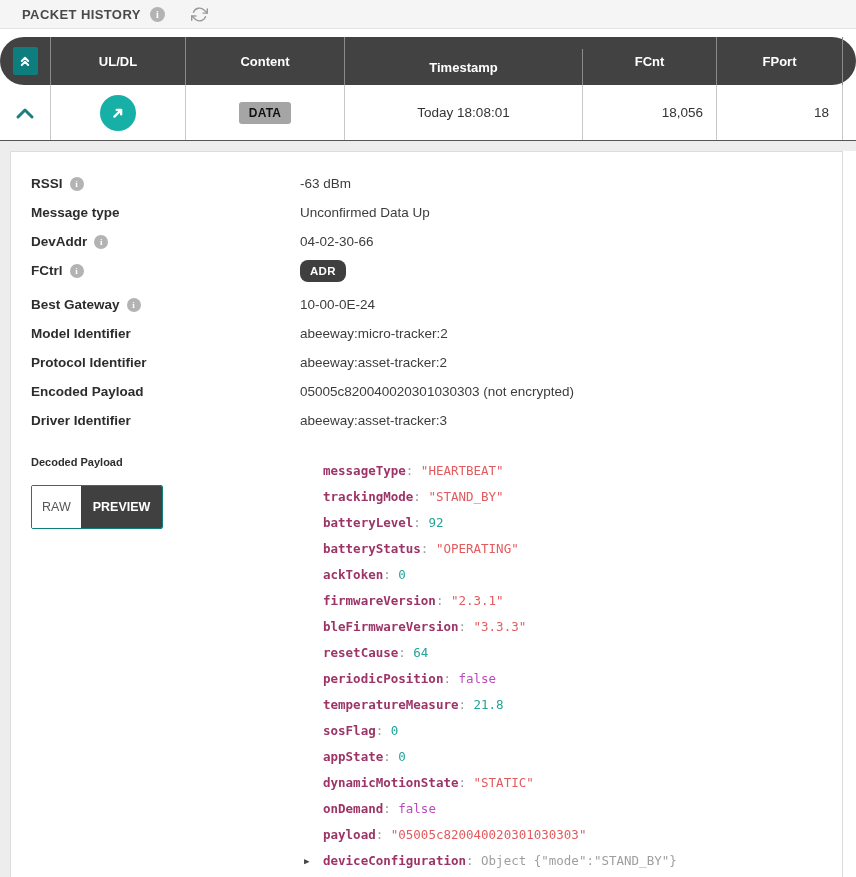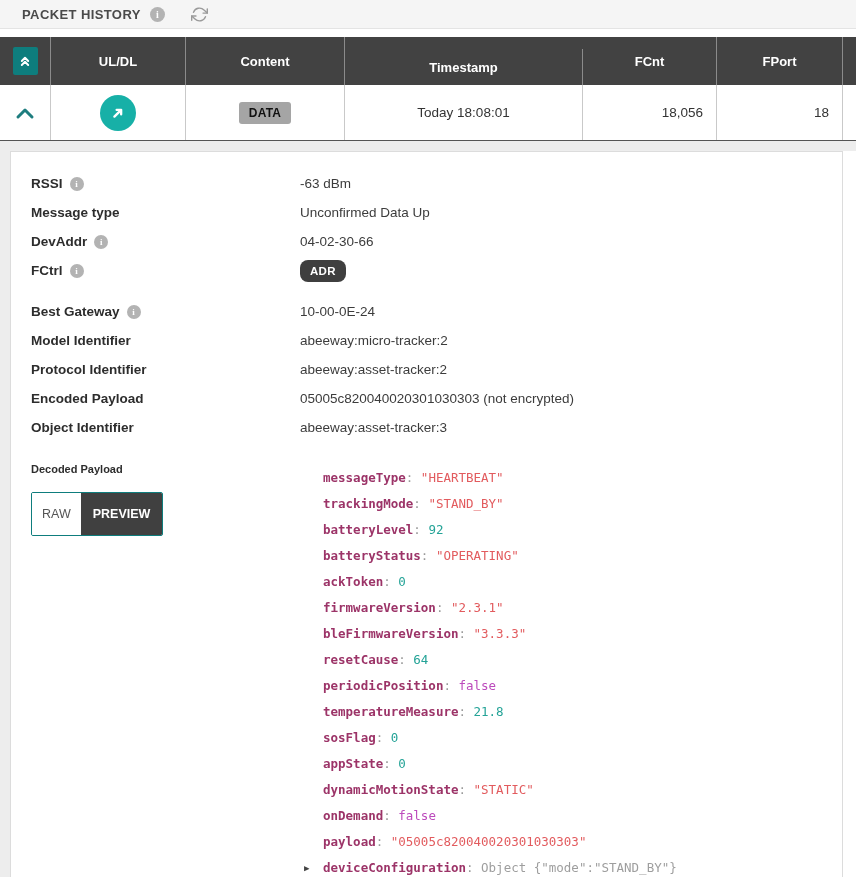--- a/index.html
+++ b/index.html
@@ -13,21 +13,21 @@
   .info-dot { display:inline-flex; align-items:center; justify-content:center;
               width:15px; height:15px; border-radius:50%; background:#b3b3b3;
               color:#fff; font-size:10px; font-weight:bold; font-family:"Liberation Serif",serif;
               margin-left:9px; flex:none; }
   .refresh-wrap { margin-left:26px; display:inline-flex; align-items:center; cursor:pointer; }
 
   .gap-strip { height:8px; background:#fff; }
 
   
   .ptable { width:856px; border-bottom:1px solid #555; }
-  .thead { display:flex; background:#424242; height:48px; }
+  .thead { display:flex; background:#424242; height:48px;border-radius:24px; }
   .th { display:flex; align-items:center; justify-content:center;
         color:#fff; font-size:13px; font-weight:bold; border-right:1px solid #8b8b8b; }
   .th:last-child { border-right:none; }
   .trow { display:flex; background:#fff; height:55px; }
   .td { display:flex; align-items:center; justify-content:center;
         font-size:13.5px; color:#333; border-right:1px solid #c9c9c9; }
   .td:last-child { border-right:none; }
   .td.num { justify-content:flex-end; padding-right:13px; }
 
   .collapse-all-btn { width:25px; height:28px; background:#0e7d7d; border:none; border-radius:2px;
@@ -40,21 +40,21 @@
 
   
   .band { height:10px; background:#ededed; }
   .panel-area { display:flex; height:727px; }
   .left-strip { width:10px; background:#ededed; flex:none; }
   .right-strip { width:13px; background:#fff; flex:none; }
   .panel { width:833px; background:#fff; border:1px solid #dcdcdc; border-bottom:none;
            padding:17px 20px 0 20px; overflow:hidden; }
 
   .field-row { display:flex; align-items:center; height:29px; }
-  .field-row.spacer { margin-top:12px; }
+  .field-row.spacer { margin-top:5px; }
   .field-label { width:269px; flex:none; display:flex; align-items:center;
                  font-size:13.5px; font-weight:bold; color:#2d2d2d; }
   .field-label .info-dot { width:14px; height:14px; font-size:9px; margin-left:7px; }
   .field-value { font-size:13.5px; color:#3c3c3c; }
   .adr-badge { background:#3f3f3f; color:#fff; font-size:11.5px; font-weight:bold;
                padding:5px 10px; border-radius:8px; letter-spacing:.3px; }
 
   
   .decoded-section { display:flex; margin-top:21px; }
   .decoded-left { width:269px; flex:none; }
@@ -190,21 +190,21 @@
             <div class="field-value">abeeway:asset-tracker:2</div>
           </div>
           <div class="field-row">
             <div class="field-label">
               <span>Encoded Payload</span>
             </div>
             <div class="field-value">05005c820040020301030303  (not encrypted)</div>
           </div>
           <div class="field-row">
             <div class="field-label">
-              <span>Object Identifier</span>
+              <span>Driver Identifier</span>
             </div>
             <div class="field-value">abeeway:asset-tracker:3</div>
           </div>
         </div>
 
       <div class="decoded-section">
         <div class="decoded-left">
           <div class="decoded-title">Decoded Payload</div>
           <div class="toggle">
             <button class="t-raw">RAW</button>

